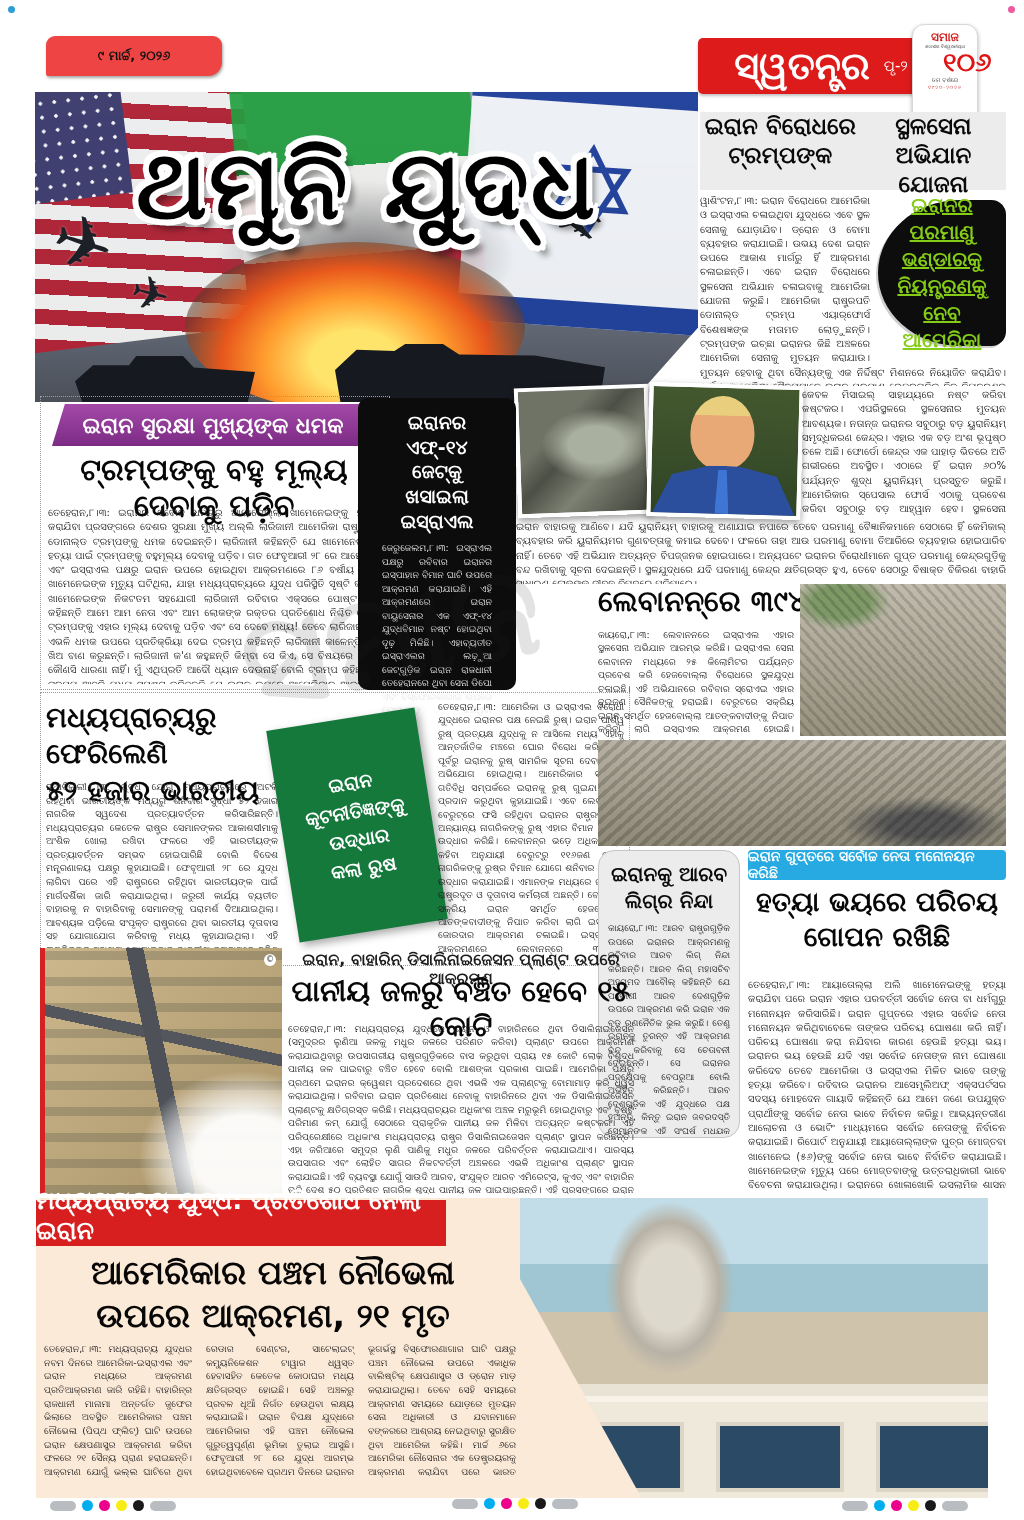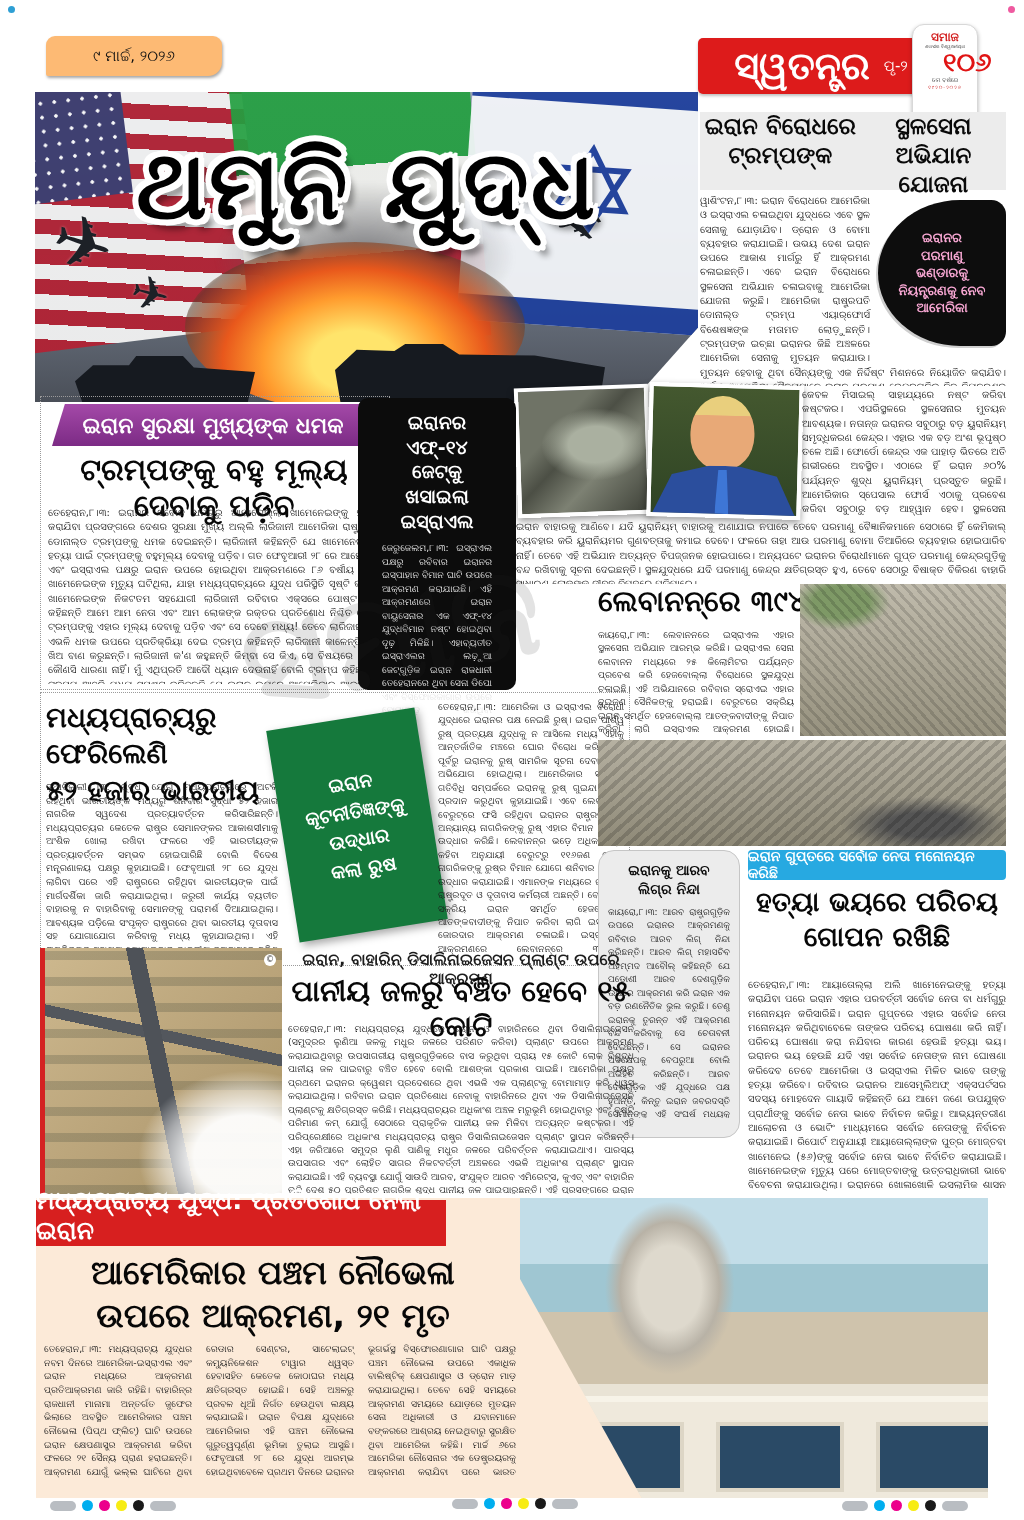--- a/index.html
+++ b/index.html
@@ -28,41 +28,41 @@
   #flag-il{left:430px;top:-14px;width:250px;height:250px;transform:rotate(4deg);opacity:.93;background:#f5f7fa;}
   .il-band{left:0;width:100%;height:26px;background:#1e3f9d;}
   #il-star{left:0;top:34px;width:100%;text-align:center;font-size:120px;line-height:160px;color:#1e3f9d;}
   .smoke{border-radius:50%;filter:blur(2px);}
   #blast{left:150px;top:150px;width:340px;height:170px;border-radius:50%;
         background:radial-gradient(ellipse at 50% 70%,#ffe46b 0 18%,#ff9c2e 38%,#e8581c 55%,rgba(90,60,40,.55) 75%,transparent 80%);}
   .ship{background:#161a20;}
   .jet{position:absolute;color:#1d2127;text-shadow:0 0 3px rgba(255,255,255,.4);}
   #hero-title{left:0;top:38px;width:100%;text-align:center;font-size:95px;font-weight:800;color:#000;letter-spacing:2px;
         text-shadow:-5px -5px 0 #fff,5px -5px 0 #fff,-5px 5px 0 #fff,5px 5px 0 #fff,0 -6px 0 #fff,0 6px 0 #fff,-6px 0 0 #fff,6px 0 0 #fff,8px 10px 6px rgba(0,0,0,.45);}
-  #date-badge{left:46px;top:36px;width:176px;height:40px;background:#fdba74;border-radius:9px 9px 14px 2px;
-        display:flex;align-items:center;justify-content:center;font-size:15px;font-weight:400;color:#111;box-shadow:1px 2px 3px rgba(0,0,0,.35);}
+  #date-badge{left:46px;top:36px;width:176px;height:40px;background:#ef4444;border-radius:9px 9px 14px 2px;
+        display:flex;align-items:center;justify-content:center;font-size:13px;font-weight:700;color:#111;box-shadow:1px 2px 3px rgba(0,0,0,.35);}
   #red-banner{left:698px;top:38px;width:246px;height:56px;background:#dd1b1b;border-radius:5px;
         display:flex;align-items:center;justify-content:center;gap:14px;box-shadow:0 2px 3px rgba(0,0,0,.25);}
   #red-banner .t{font-size:38px;font-weight:800;color:#fff;}
   #red-banner .p{font-size:15px;color:#fff;}
   #masthead{left:912px;top:24px;width:66px;height:106px;background:#fff;border:1px solid #d8d8d8;border-radius:12px;
         box-shadow:0 2px 4px rgba(0,0,0,.3);text-align:center;padding-top:5px;box-sizing:border-box;}
   #masthead .nm{color:#d21c1c;font-size:12px;font-weight:800;}
   #masthead .tg{color:#333;font-size:4.5px;}
   #masthead .yr{color:#e01414;font-size:26px;font-weight:800;line-height:1.05;margin-left:30px;}
   #masthead .sb{color:#444;font-size:6px;}
   #masthead .sr{color:#c22;font-size:5px;letter-spacing:1px;}
   
   #ga-head{left:700px;top:112px;width:306px;height:78px;background:#ececec;display:flex;justify-content:center;}
   #ga-head span{display:block;text-align:center;font-size:23px;font-weight:800;color:#090909;line-height:1.25;}
   #ga-body1{left:700px;top:194px;width:306px;height:192px;}
   #ga-callout{float:right;width:128px;height:146px;margin:6px 0 6px 8px;background:#0d0d0d;
         border-radius:90px 16px 16px 90px / 80px 16px 16px 80px;display:flex;flex-direction:column;justify-content:center;
         box-shadow:-2px 2px 0 #cfcfcf;}
-  #ga-callout span{display:block;text-align:center;color:#f9a8d4;font-weight:800;font-size:13px;line-height:1.35;}
+  #ga-callout span{display:block;text-align:center;color:#84cc16;font-weight:800;font-size:20px;line-height:1.35;text-decoration:underline;}
   #ga-body2{left:802px;top:388px;width:204px;height:128px;}
   #ga-body3{left:516px;top:520px;width:490px;height:64px;}
   .photo{border:4px solid #fff;box-shadow:0 3px 7px rgba(0,0,0,.4);overflow:hidden;}
   #ph-sat{left:516px;top:386px;width:126px;height:122px;transform:rotate(-2deg);
         background:radial-gradient(90px 60px at 60% 45%,#aab0a0 0 30%,transparent 60%),linear-gradient(135deg,#6f7366 0 30%,#4c4f45 45%,#7d8173 65%,#3f4239 100%);}
   #ph-trump{left:648px;top:384px;width:146px;height:126px;transform:rotate(1.5deg);background:linear-gradient(180deg,#44582f,#2f4424);}
   #trump-face{left:38px;top:8px;width:64px;height:74px;border-radius:50% 50% 46% 46%;background:linear-gradient(180deg,#e9cf7d 0 26%,#e8a977 27% 100%);}
   #trump-suit{left:0;bottom:-4px;width:100%;height:52px;background:#2b4e9d;clip-path:polygon(0 100%,14% 18%,40% 0,60% 0,86% 18%,100% 100%);}
   #trump-tie{left:64px;bottom:0;width:14px;height:44px;background:#3e76d6;clip-path:polygon(20% 0,80% 0,100% 100%,0 100%);}
   
@@ -79,21 +79,21 @@
   #f14{left:358px;top:398px;width:158px;height:292px;background:#0c0c0c;border-radius:10px;padding:12px 24px;box-sizing:border-box;}
   #f14 .h span{display:block;text-align:center;color:#fff;font-weight:800;font-size:19px;line-height:1.3;}
   #f14 .b{margin-top:8px;color:#e8e8e8;font-size:9.3px;line-height:1.45;text-align:justify;height:180px;overflow:hidden;}
   
   #greenbox{left:282px;top:718px;width:150px;height:214px;transform:rotate(-9deg);background:#15793c;
         box-shadow:3px 4px 8px rgba(0,0,0,.35);display:flex;flex-direction:column;justify-content:center;}
   #greenbox span{display:block;text-align:center;color:#fff;font-weight:800;font-size:19px;line-height:1.5;}
   
   #graybox{left:598px;top:850px;width:142px;height:288px;background:#ececec;border:1px solid #c6c6c6;border-radius:16px;
         padding:10px 9px;box-sizing:border-box;}
-  #graybox .h span{display:block;text-align:center;font-weight:800;font-size:14px;color:#0a0a0a;line-height:1.35;}
+  #graybox .h span{display:block;text-align:center;font-weight:800;font-size:20px;color:#0a0a0a;line-height:1.35;}
   #graybox .b{margin-top:7px;font-size:9px;line-height:1.5;text-align:justify;color:#222;height:212px;overflow:hidden;}
   
   #cyan{left:748px;top:850px;width:258px;height:30px;background:#27a9e1;border-radius:4px;display:flex;align-items:center;justify-content:center;}
   #cyan span{color:#fff;font-weight:800;font-size:14px;}
   #headLD{left:748px;top:884px;width:258px;font-size:27px;line-height:1.3;}
   
   #ph-rub1{left:800px;top:584px;width:206px;height:152px;background:
         repeating-linear-gradient(48deg,rgba(0,0,0,.14) 0 3px,transparent 3px 8px),
         radial-gradient(70px 40px at 20% 12%,#7e9966 0 40%,transparent 70%),
         linear-gradient(180deg,#c0bbac,#97927f);}

